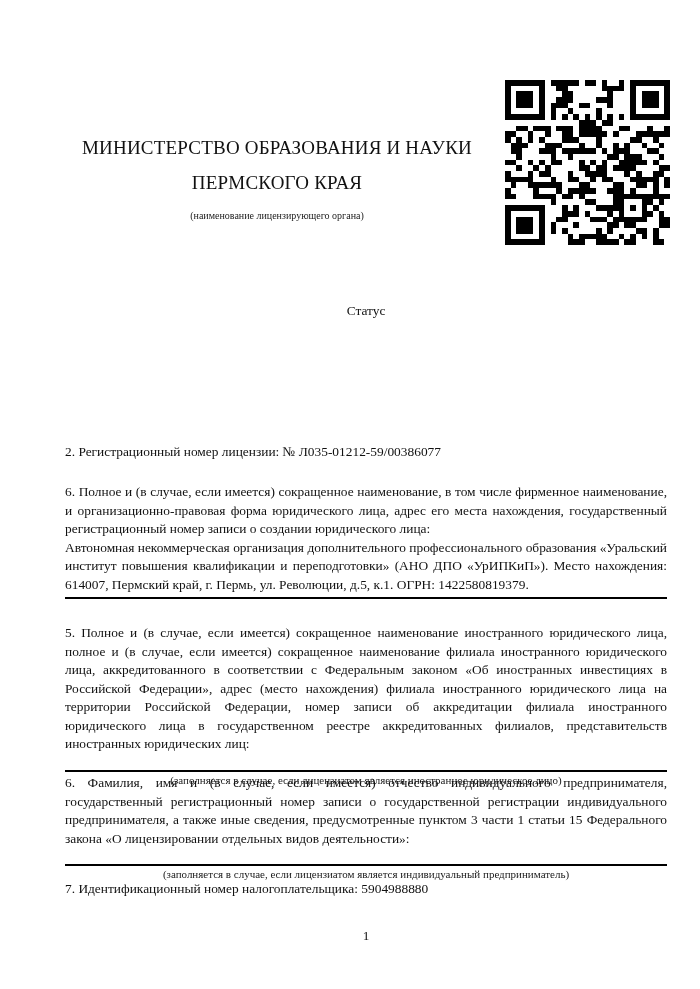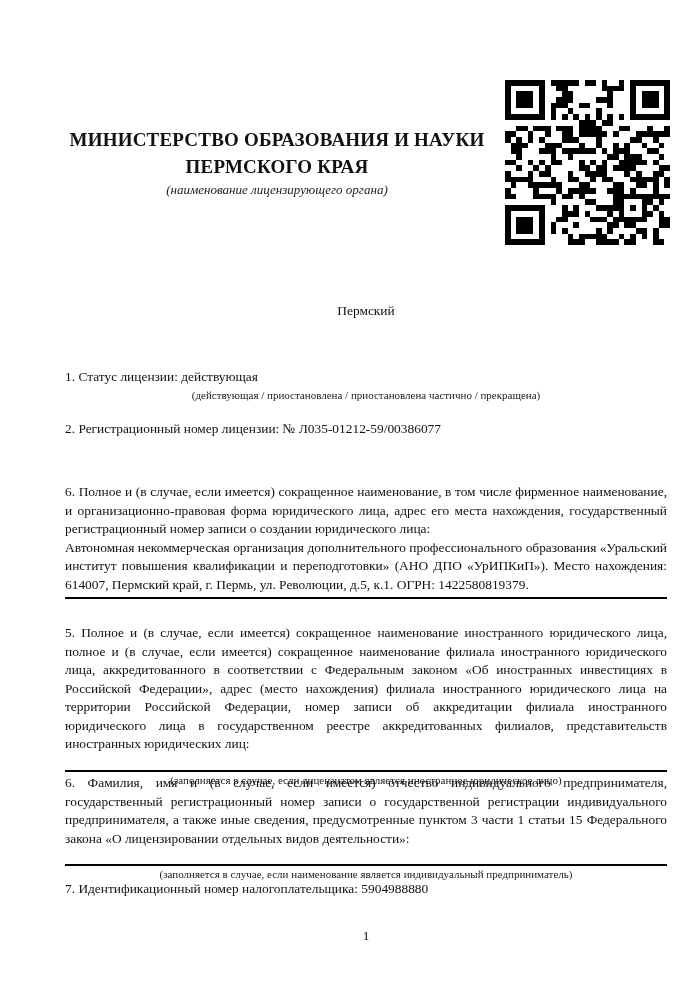--- a/index.html
+++ b/index.html
@@ -11,25 +11,26 @@
     font-family:"Liberation Serif","DejaVu Serif",serif;
     color:#111111;
   }
   .abs{position:absolute;}
   
   .ministry{
     left:65px;top:126px;width:424px;
     text-align:center;
   }
   .ministry .line{
-    font-size:19px;font-weight:bold;line-height:27px;
+    font-size:19px;font-weight:normal;line-height:27px;
     letter-spacing:0.2px;
+    margin-top:8px;
   }
   .ministry .caption{
-    font-size:13px;line-height:14px;margin-top:3px;color:#1a1a1a;font-style:italic;
+    font-size:10px;line-height:14px;margin-top:13px;color:#1a1a1a;
   }
   .qr{
     left:505px;top:80px;width:165px;height:165px;
   }
   .qr svg{display:block;width:165px;height:165px;shape-rendering:crispEdges;}
   
   .doc-title{
     left:65px;top:301px;width:602px;
     text-align:center;font-size:13.4px;line-height:20px;
   }
@@ -469,49 +470,45 @@
         <rect x="18" y="28" width="1" height="1"></rect>
         <rect x="19" y="28" width="1" height="1"></rect>
         <rect x="21" y="28" width="1" height="1"></rect>
         <rect x="22" y="28" width="1" height="1"></rect>
         <rect x="26" y="28" width="1" height="1"></rect>
         <rect x="27" y="28" width="1" height="1"></rect>
       </svg>
   </div>
 
   <div class="abs doc-title">
-    <div>Пермский</div>
-  </div>
-
-  <div class="abs block" style="top:368px">
-    <p class="plain">1. Статус лицензии: действующая</p>
-    <div class="note">(действующая / приостановлена / приостановлена частично / прекращена)</div>
-  </div>
-
-  <div class="abs block" style="top:420px">
+    <div>Статус</div>
+  </div>
+
+
+  <div class="abs block" style="top:443px">
     <p class="plain">2. Регистрационный номер лицензии: № Л035-01212-59/00386077</p>
   </div>
 
 
   <div class="abs block" style="top:483px">
     <p>6. Полное и (в случае, если имеется) сокращенное наименование, в том числе фирменное наименование, и организационно-правовая форма юридического лица, адрес его места нахождения, государственный регистрационный номер записи о создании юридического лица:</p>
     <p>Автономная некоммерческая организация дополнительного профессионального образования «Уральский институт повышения квалификации и переподготовки» (АНО ДПО «УрИПКиП»). Место нахождения: 614007, Пермский край, г. Пермь, ул. Революции, д.5, к.1. ОГРН: 1422580819379.</p>
     <div class="fill-line"></div>
   </div>
 
   <div class="abs block" style="top:624px">
     <p>5. Полное и (в случае, если имеется) сокращенное наименование иностранного юридического лица, полное и (в случае, если имеется) сокращенное наименование филиала иностранного юридического лица, аккредитованного в соответствии с Федеральным законом «Об иностранных инвестициях в Российской Федерации», адрес (место нахождения) филиала иностранного юридического лица на территории Российской Федерации, номер записи об аккредитации филиала иностранного юридического лица в государственном реестре аккредитованных филиалов, представительств иностранных юридических лиц:</p>
     <div class="fill-line gap"></div>
     <div class="note">(заполняется в случае, если лицензиатом является иностранное юридическое лицо)</div>
   </div>
 
   <div class="abs block" style="top:774px">
     <p>6. Фамилия, имя и (в случае, если имеется) отчество индивидуального предпринимателя, государственный регистрационный номер записи о государственной регистрации индивидуального предпринимателя, а также иные сведения, предусмотренные пунктом 3 части 1 статьи 15 Федерального закона «О лицензировании отдельных видов деятельности»:</p>
     <div class="fill-line gap"></div>
-    <div class="note">(заполняется в случае, если наименование является индивидуальный предприниматель)</div>
+    <div class="note">(заполняется в случае, если лицензиатом является индивидуальный предприниматель)</div>
   </div>
 
   <div class="abs block" style="top:880px">
     <p class="plain">7. Идентификационный номер налогоплательщика: 5904988880</p>
   </div>
 
   <div class="abs page-number">1</div>
 
 </div>
 

